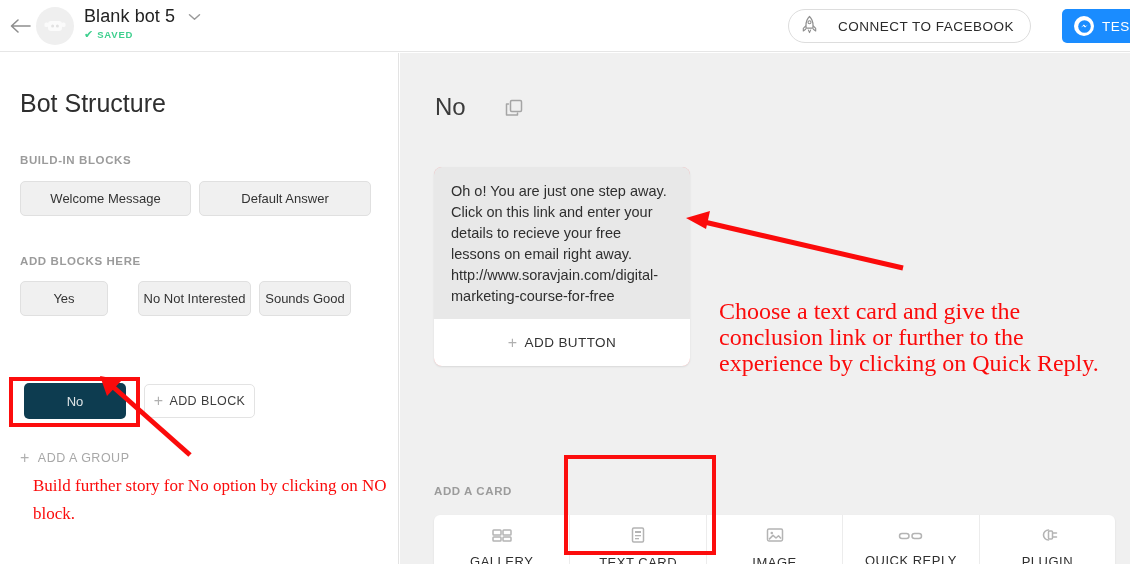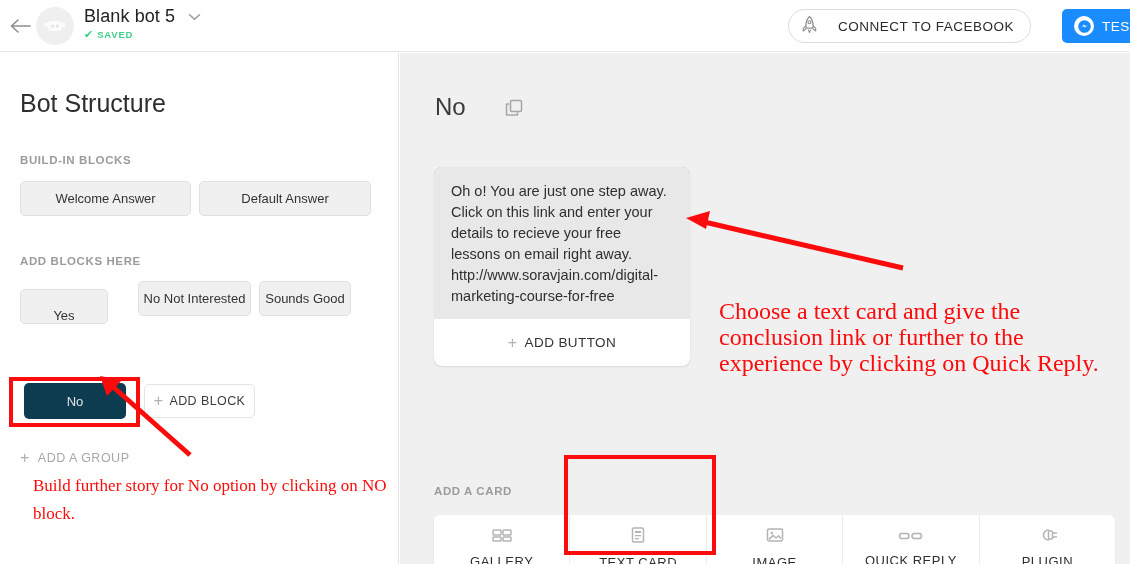--- a/index.html
+++ b/index.html
@@ -92,21 +92,21 @@
   .sect-addblocks { top: 202px; }
 
   .blk {
     position: absolute; height: 35px;
     background: #f0f0f0; border: 1px solid #e0e0e0; border-radius: 5px;
     display: flex; align-items: center; justify-content: center;
     font-size: 13px; color: #333; cursor: pointer;
   }
   .blk-welcome { left: 20px; top: 128px; width: 171px; }
   .blk-default { left: 199px; top: 128px; width: 172px; }
-  .blk-yes { left: 20px; top: 236px; width: 88px; align-items: flex-end; }
+  .blk-yes { left: 20px; top: 228px; width: 88px; }
   .blk-nonot { left: 138px; top: 228px; width: 113px; justify-content: center; }
   .blk-sounds { left: 259px; top: 228px; width: 92px; }
 
   .blk-no {
     position: absolute; left: 24px; top: 330px; width: 102px; height: 36px;
     background: #0d3c50; border-radius: 5px;
     display: flex; align-items: center; justify-content: center;
     font-size: 13px; color: #dfe4e6; cursor: pointer;
   }
   .hl-no {
@@ -259,21 +259,21 @@
       </span>
       <span>TEST</span>
     </div>
   </div>
 
   <div class="sidebar">
     <div class="panel-title">Bot Structure</div>
 
     <div class="sect-label sect-builtin">BUILD-IN BLOCKS</div>
     <div class="blk blk-welcome">
-      <span>Welcome Answer</span>
+      <span>Welcome Message</span>
     </div>
     <div class="blk blk-default">
       <span>Default Answer</span>
     </div>
 
     <div class="sect-label sect-addblocks">ADD BLOCKS HERE</div>
     <div class="blk blk-yes">
       <span>Yes</span>
     </div>
     <div class="blk blk-nonot">

